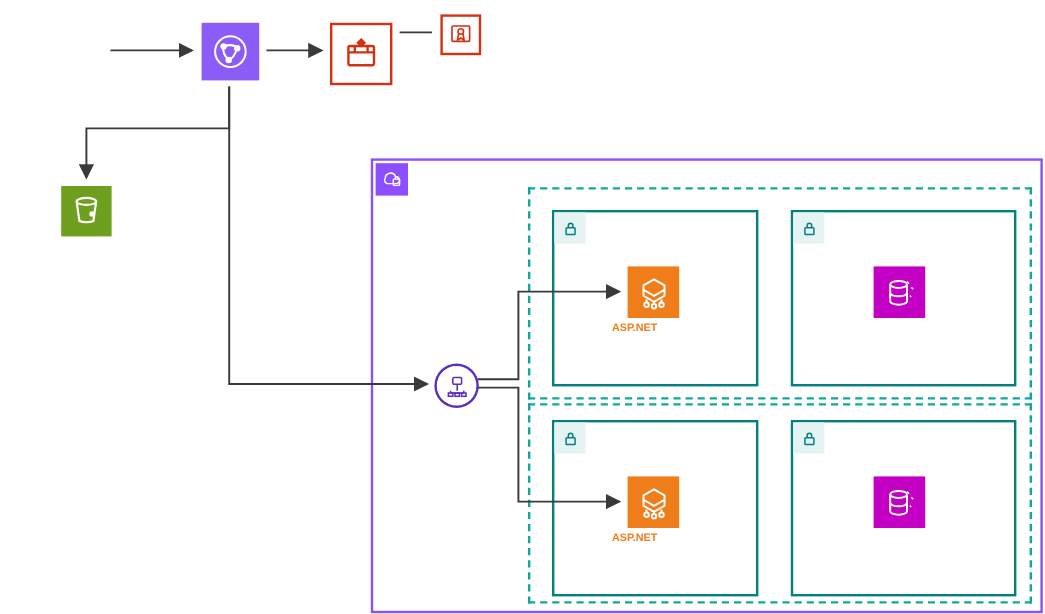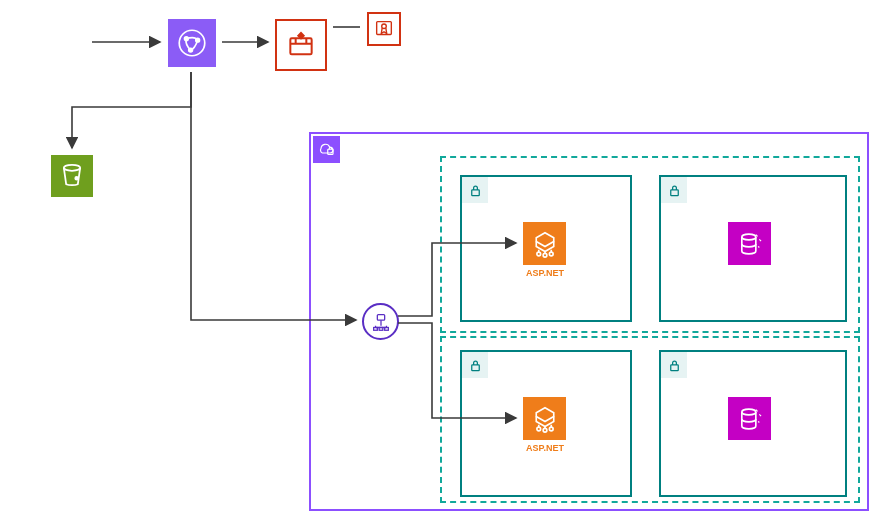--- a/index.html
+++ b/index.html
@@ -6,21 +6,21 @@
   margin: 0;
   width: 871px;
   height: 512px;
   background: #fff;
   position: relative;
   font-family: Arial, sans-serif;
 }
 .abs { position: absolute; }
 svg.full { position: absolute; left: 0; top: 0; width: 871px; height: 512px; pointer-events: none; }
 .icon-box { display: flex; align-items: center; justify-content: center; }
-.lbl { font-size: 9px; font-weight: bold; text-align: center; color: #ef7d1a; }
+.lbl { font-size: 9px; font-weight: bold; text-align: left; color: #ef7d1a; }
 </style>
 </head>
 <body>
 
 <div class="abs" style="left:309px; top:132px; width:556px; height:375px; border:2px solid #8c4fff;"></div>
 
 <div class="abs icon-box" style="left:313px; top:136px; width:27px; height:27px; background:#8c4fff;">
   <svg width="18" height="18" viewBox="0 0 24 24">
       <g fill="none" stroke="#fff" stroke-width="1.6">
         <path d="M4 10a6 6 0 0 1 11.5-2A4.5 4.5 0 0 1 20 12.5A4 4 0 0 1 16 16H6a4 4 0 0 1-2-6z"></path>

